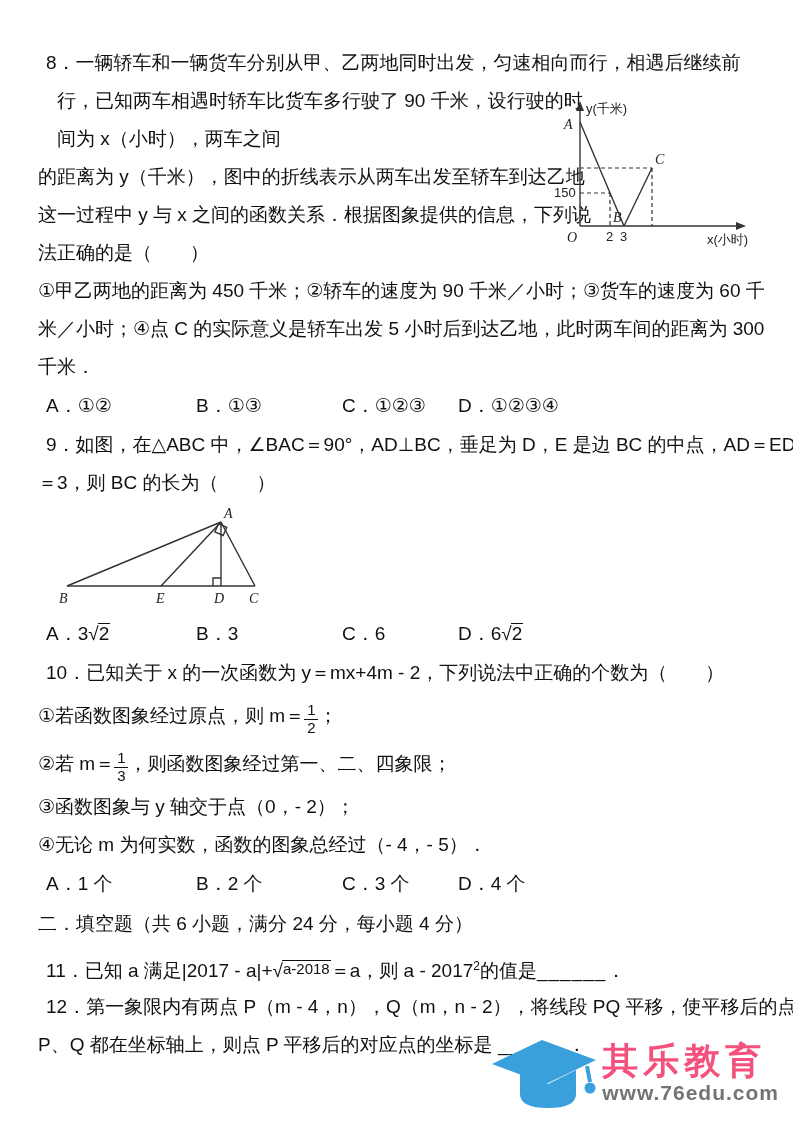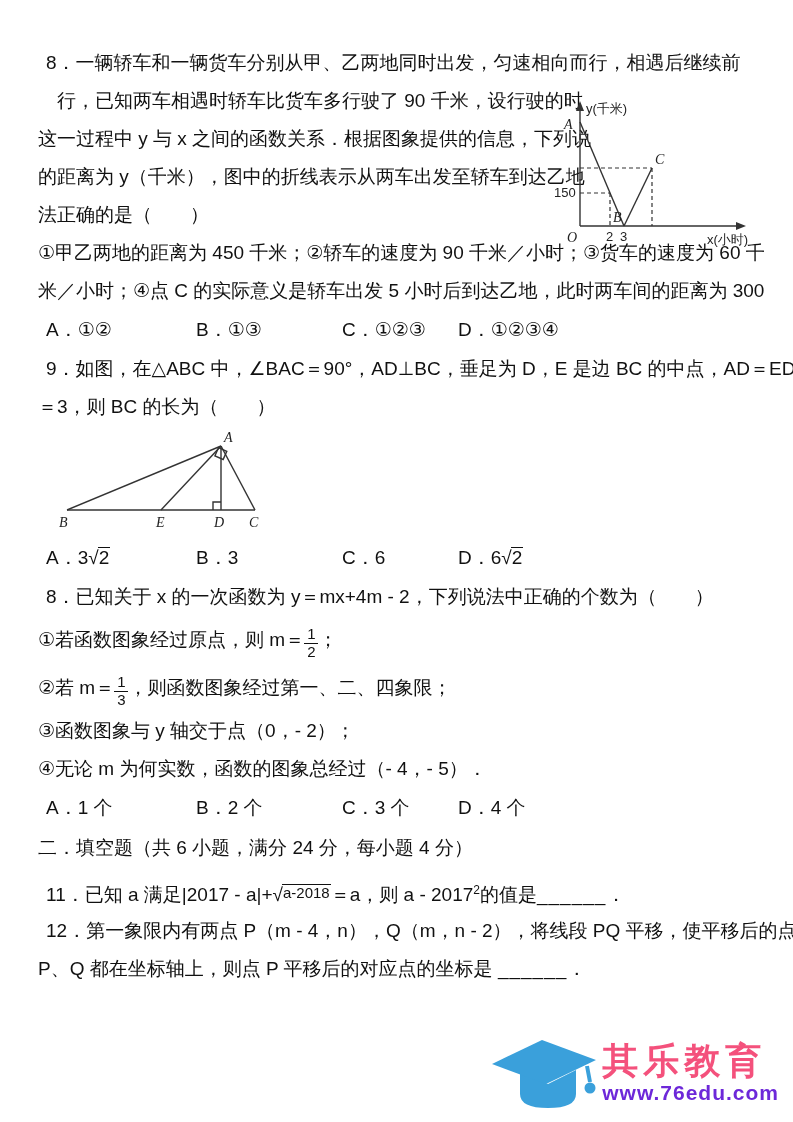--- a/index.html
+++ b/index.html
@@ -35,21 +35,21 @@
   .sm .vinc{font-size:15px;vertical-align:3px;}
   .frac{display:inline-block;vertical-align:-11px;text-align:center;font-size:15px;line-height:1.12;}
   .frac .top{display:block;border-bottom:1.3px solid #111;padding:0 3px;}
   .frac .bot{display:block;padding:0 3px;}
   .sup{font-size:12px;vertical-align:7px;}
   .blank{letter-spacing:1px;}
   
   .logo{position:absolute;right:14px;bottom:8px;display:flex;align-items:center;}
   .logo-text{margin-left:0;}
   .brand{color:#f4517c;font-size:36px;font-weight:bold;letter-spacing:5px;line-height:1.15;}
-  .url{color:#6d28d9;font-size:21px;font-weight:bold;letter-spacing:1px;line-height:1.1;}
+  .url{color:#737373;font-size:21px;font-weight:bold;letter-spacing:1px;line-height:1.1;}
 </style>
 </head>
 <body>
 
 <div class="page">
 
   <section class="q">
     <div class="fig8">
       <svg width="205" height="155" viewBox="0 0 205 155">
         <line class="stroke" x1="28" y1="130" x2="186" y2="130"></line>
@@ -68,25 +68,27 @@
         <text class="fig-it" x="12" y="33">A</text>
         <text class="fig-it" x="61" y="126">B</text>
         <text class="fig-it" x="103" y="68">C</text>
         <text class="fig-lbl" x="2" y="101">150</text>
         <text class="fig-lbl" x="54" y="145">2</text>
         <text class="fig-lbl" x="68" y="145">3</text>
       </svg>
     </div>
     <div class="line i1">8．一辆轿车和一辆货车分别从甲、乙两地同时出发，匀速相向而行，相遇后继续前</div>
     <div class="line i2">行，已知两车相遇时轿车比货车多行驶了 90 千米，设行驶的时</div>
+    <div class="line i2">间为 x（小时），两车之间</div>
+    <div class="line">的距离为 y（千米），图中的折线表示从两车出发至轿车到达乙地</div>
     <div class="line">这一过程中 y 与 x 之间的函数关系．根据图象提供的信息，下列说</div>
-    <div class="line">的距离为 y（千米），图中的折线表示从两车出发至轿车到达乙地</div>
     <div class="line">法正确的是（　　）</div>
     <div class="line">①甲乙两地的距离为 450 千米；②轿车的速度为 90 千米／小时；③货车的速度为 60 千</div>
     <div class="line">米／小时；④点 C 的实际意义是轿车出发 5 小时后到达乙地，此时两车间的距离为 300</div>
+    <div class="line">千米．</div>
     <div class="opts">
       <span class="opt-a">A．①②</span>
       <span class="opt-b">B．①③</span>
       <span class="opt-c">C．①②③</span>
       <span>D．①②③④</span>
     </div>
   </section>
 
   <section class="q">
     <div class="line i1">9．如图，在△ABC 中，∠BAC＝90°，AD⊥BC，垂足为 D，E 是边 BC 的中点，AD＝ED</div>
@@ -109,21 +111,21 @@
     </div>
     <div class="opts">
       <span class="opt-a"><span>A．3</span><span class="sqrt"><span class="rad">√</span><span class="vinc">2</span></span></span>
       <span class="opt-b">B．3</span>
       <span class="opt-c">C．6</span>
       <span><span>D．6</span><span class="sqrt"><span class="rad">√</span><span class="vinc">2</span></span></span>
     </div>
   </section>
 
   <section class="q">
-    <div class="line i1">8．已知关于 x 的一次函数为 y＝mx+4m - 2，下列说法中正确的个数为（　　）</div>
+    <div class="line i1">10．已知关于 x 的一次函数为 y＝mx+4m - 2，下列说法中正确的个数为（　　）</div>
     <div class="line tall">
       <span>①若函数图象经过原点，则 m＝</span><span class="frac"><span class="top">1</span><span class="bot">2</span></span><span>；</span>
     </div>
     <div class="line tall">
       <span>②若 m＝</span><span class="frac"><span class="top">1</span><span class="bot">3</span></span><span>，则函数图象经过第一、二、四象限；</span>
     </div>
     <div class="line">③函数图象与 y 轴交于点（0，- 2）；</div>
     <div class="line">④无论 m 为何实数，函数的图象总经过（- 4，- 5）．</div>
     <div class="opts">
       <span class="opt-a">A．1 个</span>

